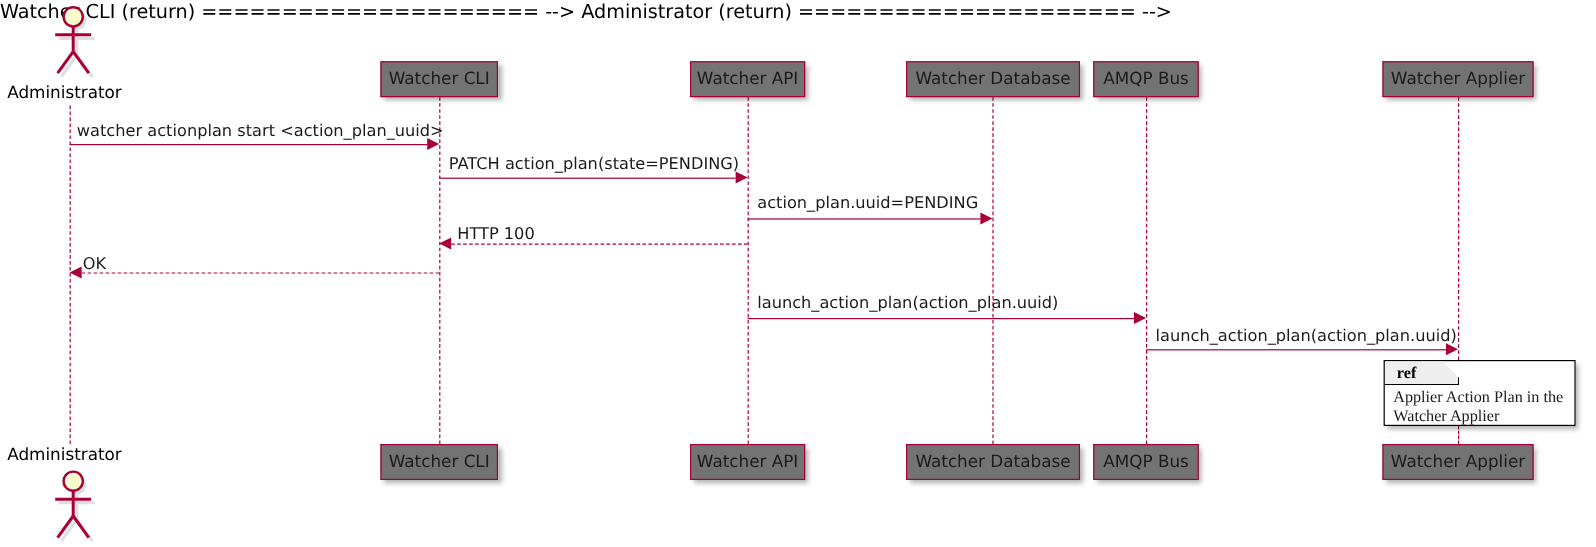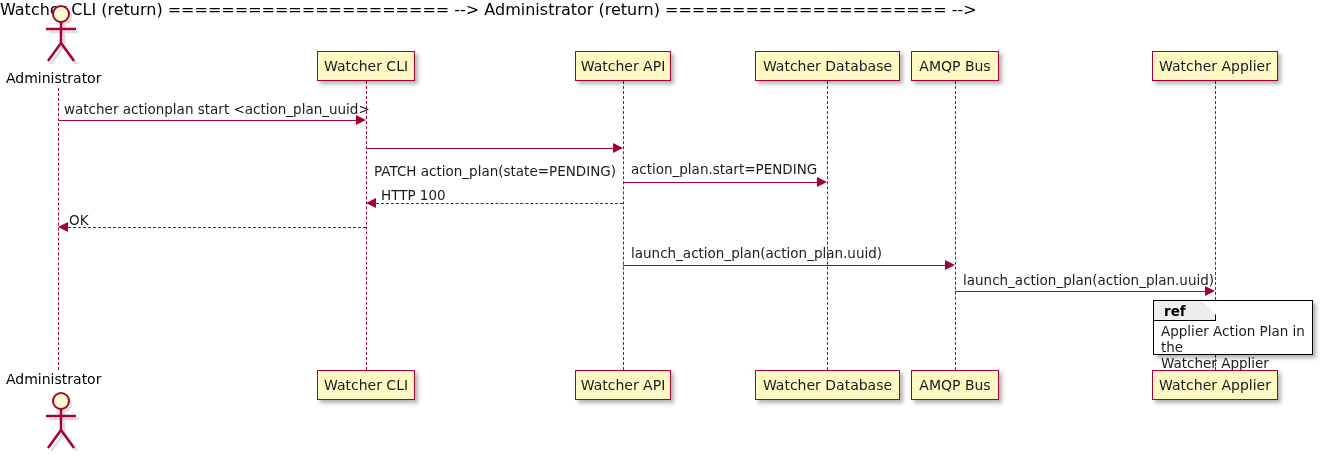--- a/index.html
+++ b/index.html
@@ -5,21 +5,21 @@
   html,body{margin:0;padding:0;background:#ffffff;}
   body{font-family:"DejaVu Sans","Liberation Sans",sans-serif;}
   #canvas{position:relative;width:1330px;height:456px;background:#ffffff;overflow:hidden;}
 
   
   .lifeline{position:absolute;width:0;border-left:1.5px dashed #A80036;}
 
   
   .pbox{
     position:absolute;
-    background:#fef9c3;
+    background:#737373;
     border:1.5px solid #A80036;
     box-sizing:border-box;
     height:30px;
     display:flex;align-items:center;justify-content:center;
     font-size:14px;color:#1b1b1b;
     white-space:nowrap;
     box-shadow:3px 3px 4px rgba(0,0,0,0.30);
     padding:0 9px;
   }
 
@@ -127,26 +127,26 @@
   <div class="pbox" style="left:1152px; top:51px; width:126px;">
     <span>Watcher Applier</span>
   </div>
 
   
   <div class="msg-label" style="left:64px;top:101px;">watcher actionplan start &lt;action_plan_uuid&gt;</div>
   <div class="msg-line" style="left:58px;top:120px;width:298px;"></div>
   <div class="arrow-r" style="left:356px;top:115px;"></div>
 
   
-  <div class="msg-label" style="left:374px;top:129px;margin-top:34px;">PATCH action_plan(state=PENDING)</div>
+  <div class="msg-label" style="left:374px;top:129px;">PATCH action_plan(state=PENDING)</div>
   <div class="msg-line" style="left:366px;top:148px;width:247px;"></div>
   <div class="arrow-r" style="left:613px;top:143px;"></div>
 
   
-  <div class="msg-label" style="left:631px;top:161px;">action_plan.start=PENDING</div>
+  <div class="msg-label" style="left:631px;top:161px;">action_plan.uuid=PENDING</div>
   <div class="msg-line" style="left:623px;top:182px;width:194px;"></div>
   <div class="arrow-r" style="left:817px;top:177px;"></div>
 
    Watcher CLI (return) ===================== --&gt;
   <div class="msg-label" style="left:381px;top:187px;">HTTP 100</div>
   <div class="msg-line dashed" style="left:376px;top:203px;width:247px;"></div>
   <div class="arrow-l" style="left:366px;top:198px;"></div>
 
    Administrator (return) ===================== --&gt;
   <div class="msg-label" style="left:69px;top:212px;">OK</div>
@@ -157,21 +157,21 @@
   <div class="msg-label" style="left:631px;top:245px;">launch_action_plan(action_plan.uuid)</div>
   <div class="msg-line" style="left:623px;top:265px;width:322px;"></div>
   <div class="arrow-r" style="left:945px;top:260px;"></div>
 
   
   <div class="msg-label" style="left:963px;top:272px;">launch_action_plan(action_plan.uuid)</div>
   <div class="msg-line" style="left:955px;top:291px;width:250px;"></div>
   <div class="arrow-r" style="left:1205px;top:286px;"></div>
 
   
-  <div class="ref-box" style="left:1153px;top:300px;width:160px;height:55px;">
+  <div class="ref-box" style="left:1153px;top:300px;width:160px;height:55px;font-family:Liberation Serif, serif;">
     <div class="ref-tab">
       <span>ref</span>
     </div>
     <div class="ref-text">
       <div>Applier Action Plan in the</div>
       <div>Watcher Applier</div>
     </div>
   </div>
 
   

